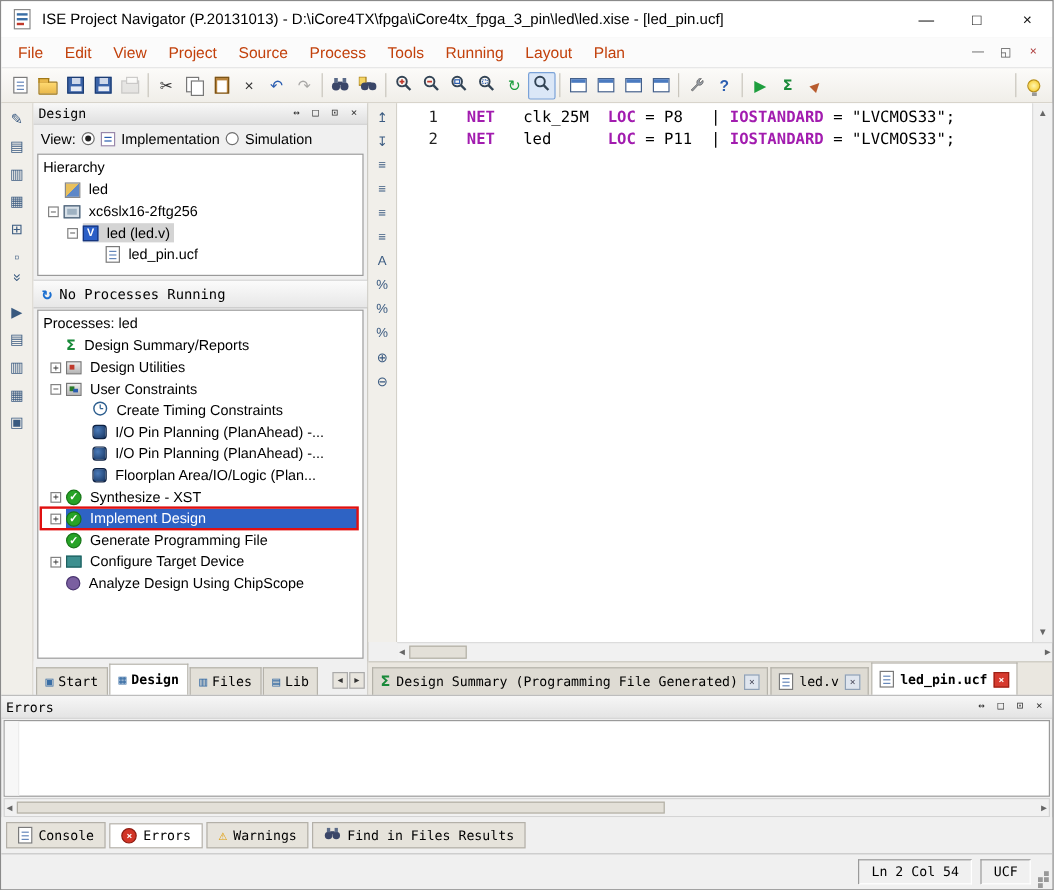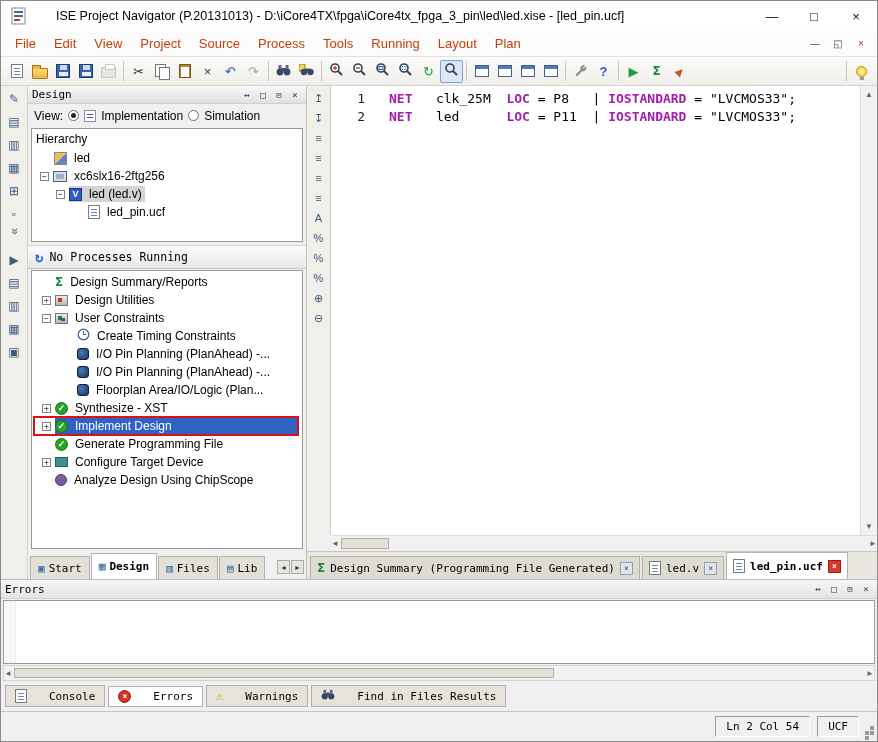--- a/index.html
+++ b/index.html
@@ -3,21 +3,21 @@
 <meta charset="utf-8">
 <style>
   * { box-sizing: border-box; margin: 0; padding: 0; }
   body { background: #777; font-family: "Liberation Sans", sans-serif; }
   .app { width: 878px; height: 742px; background: #f0f0f0; border: 1px solid #8a8a8a;
          display: flex; flex-direction: column; overflow: hidden; }
 
   
   .titlebar { height: 30px; background: #fff; display: flex; align-items: center; flex: none; }
   .app-logo { width: 18px; height: 18px; margin: 0 7px 0 9px; flex: none; }
-  .title-text { font-size: 12.5px; color: #000; flex: 1; white-space: nowrap; overflow: hidden; margin-left: 21px; }
+  .title-text { font-size: 12.5px; color: #000; flex: 1; white-space: nowrap; overflow: hidden; }
   .win-controls { display: flex; height: 100%; }
   .win-btn { width: 42px; display: flex; align-items: center; justify-content: center;
              font-size: 13px; color: #111; cursor: default; }
 
   
   .menubar { height: 26px; background: #fbfbfb; border-bottom: 1px solid #e2e2e2;
              display: flex; align-items: center; flex: none; padding-left: 5px; }
   .menu-item { padding: 4px 9px; font-size: 13px; color: #c2410c; }
   .mdi { margin-left: auto; display: flex; align-items: center; gap: 9px; padding-right: 9px;
          color: #555; font-size: 10px; }
@@ -100,21 +100,21 @@
 
   .design-col { width: 279px; flex: none; display: flex; flex-direction: column;
                 background: #f0f0f0; border-right: 1px solid #c4c1b9; }
   .dock-head { height: 18px; display: flex; align-items: center; background: linear-gradient(#f8f8f8, #e0e0e0);
                border-bottom: 1px solid #cfcfcf; font: 11px "DejaVu Sans Mono", monospace; padding: 0 4px; flex: none; }
   .dock-head .t { flex: 1; }
   .dock-btn { width: 14px; height: 13px; display: inline-flex; align-items: center; justify-content: center;
               font-size: 9px; color: #333; margin-left: 2px; }
   .view-row { height: 23px; display: flex; align-items: center; gap: 5px; padding: 0 6px; font-size: 12px; flex: none; }
   .box { background: #fff; border: 1px solid #9a9a9a; margin: 1px 3px; padding: 2px 2px; overflow: hidden; }
-  .hier-box { height: 114px; flex: none; }
+  .hier-box { height: 102px; flex: none; }
   .proc-box { flex: 1; margin-bottom: 2px; }
   .tree-label { font-size: 12px; padding: 1px 2px 3px; }
   .trow { height: 18px; display: flex; align-items: center; font-size: 12px; color: #000; }
   .trow .ico { margin-right: 4px; }
   .trow .lbl { white-space: nowrap; padding: 1px 3px; }
   .hl-gray { background: #d4d4d4; display: flex; align-items: center; }
   .sel-row { outline: 2px solid #e01010; outline-offset: -1px; margin-right: 2px; }
   .hl-blue { background: #2e63c4; color: #fff; flex: 1; display: flex; align-items: center; }
   .proc-status { height: 24px; background: linear-gradient(#fbfbfb, #e7e7e7); border-top: 1px solid #d6d6d6;
                  border-bottom: 1px solid #c6c6c6; display: flex; align-items: center; gap: 6px;
@@ -166,21 +166,21 @@
                  font: 11px "DejaVu Sans Mono", monospace; padding: 0 4px; flex: none; }
   .errors-head .t { flex: 1; }
   .errors-body { flex: 1; margin: 1px 2px 0; background: #fff; border: 1px solid #9a9a9a; display: flex; min-height: 0; }
   .errors-margin { width: 12px; background: #f7f7f7; border-right: 1px solid #ececec; }
   .errors-hscroll { height: 16px; margin: 1px 2px 0; background: #f1f1f1; border: 1px solid #d4d4d4;
                     display: flex; align-items: center; flex: none; }
   .ehthumb { height: 10px; width: 540px; background: #e3e0d8; border: 1px solid #b2afa6; margin-left: 2px; }
   .errors-hscroll .right { margin-left: auto; }
 
   .btabs { height: 30px; display: flex; align-items: center; padding: 2px 4px; gap: 3px; flex: none; background: #f0f0f0; }
-  .btab { display: flex; align-items: center; gap: 22px; font: 11px "DejaVu Sans Mono", monospace;
+  .btab { display: flex; align-items: center; gap: 5px; font: 11px "DejaVu Sans Mono", monospace;
           padding: 3px 9px; border: 1px solid #b3b0a8; background: #e6e3db; }
   .btab.active { background: #fff; }
 
   .statusbar { height: 30px; border-top: 1px solid #c6c6c6; display: flex; align-items: center;
                justify-content: flex-end; gap: 7px; padding: 0 18px 0 6px; background: #f0f0f0;
                flex: none; font: 11px "DejaVu Sans Mono", monospace; position: relative; }
   .scell { border: 1px solid; border-color: #9a9a9a #fff #fff #9a9a9a; padding: 3px 10px; }
   .grip { position: absolute; right: 3px; bottom: 3px; width: 4px; height: 4px; background: #999;
           box-shadow: -5px 5px 0 #999, 0 5px 0 #999, -5px 10px 0 #999 ; transform: translateY(-8px); }
 </style>
@@ -413,20 +413,21 @@
           <span class="lbl">led_pin.ucf</span>
         </div>
       </div>
 
       <div class="proc-status">
         <span class="spin">↻</span>
         <span>No Processes Running</span>
       </div>
 
       <div class="box proc-box">
+        <div class="tree-label">Processes: led</div>
 
         <div class="trow" style="padding-left:21px">
           <span class="sigma-ico ico">Σ</span>
           <span class="lbl">Design Summary/Reports</span>
         </div>
         <div class="trow" style="padding-left:8px">
           <span class="exp">+</span>
           <span class="icon-util ico"></span>
           <span class="lbl">Design Utilities</span>
         </div>

